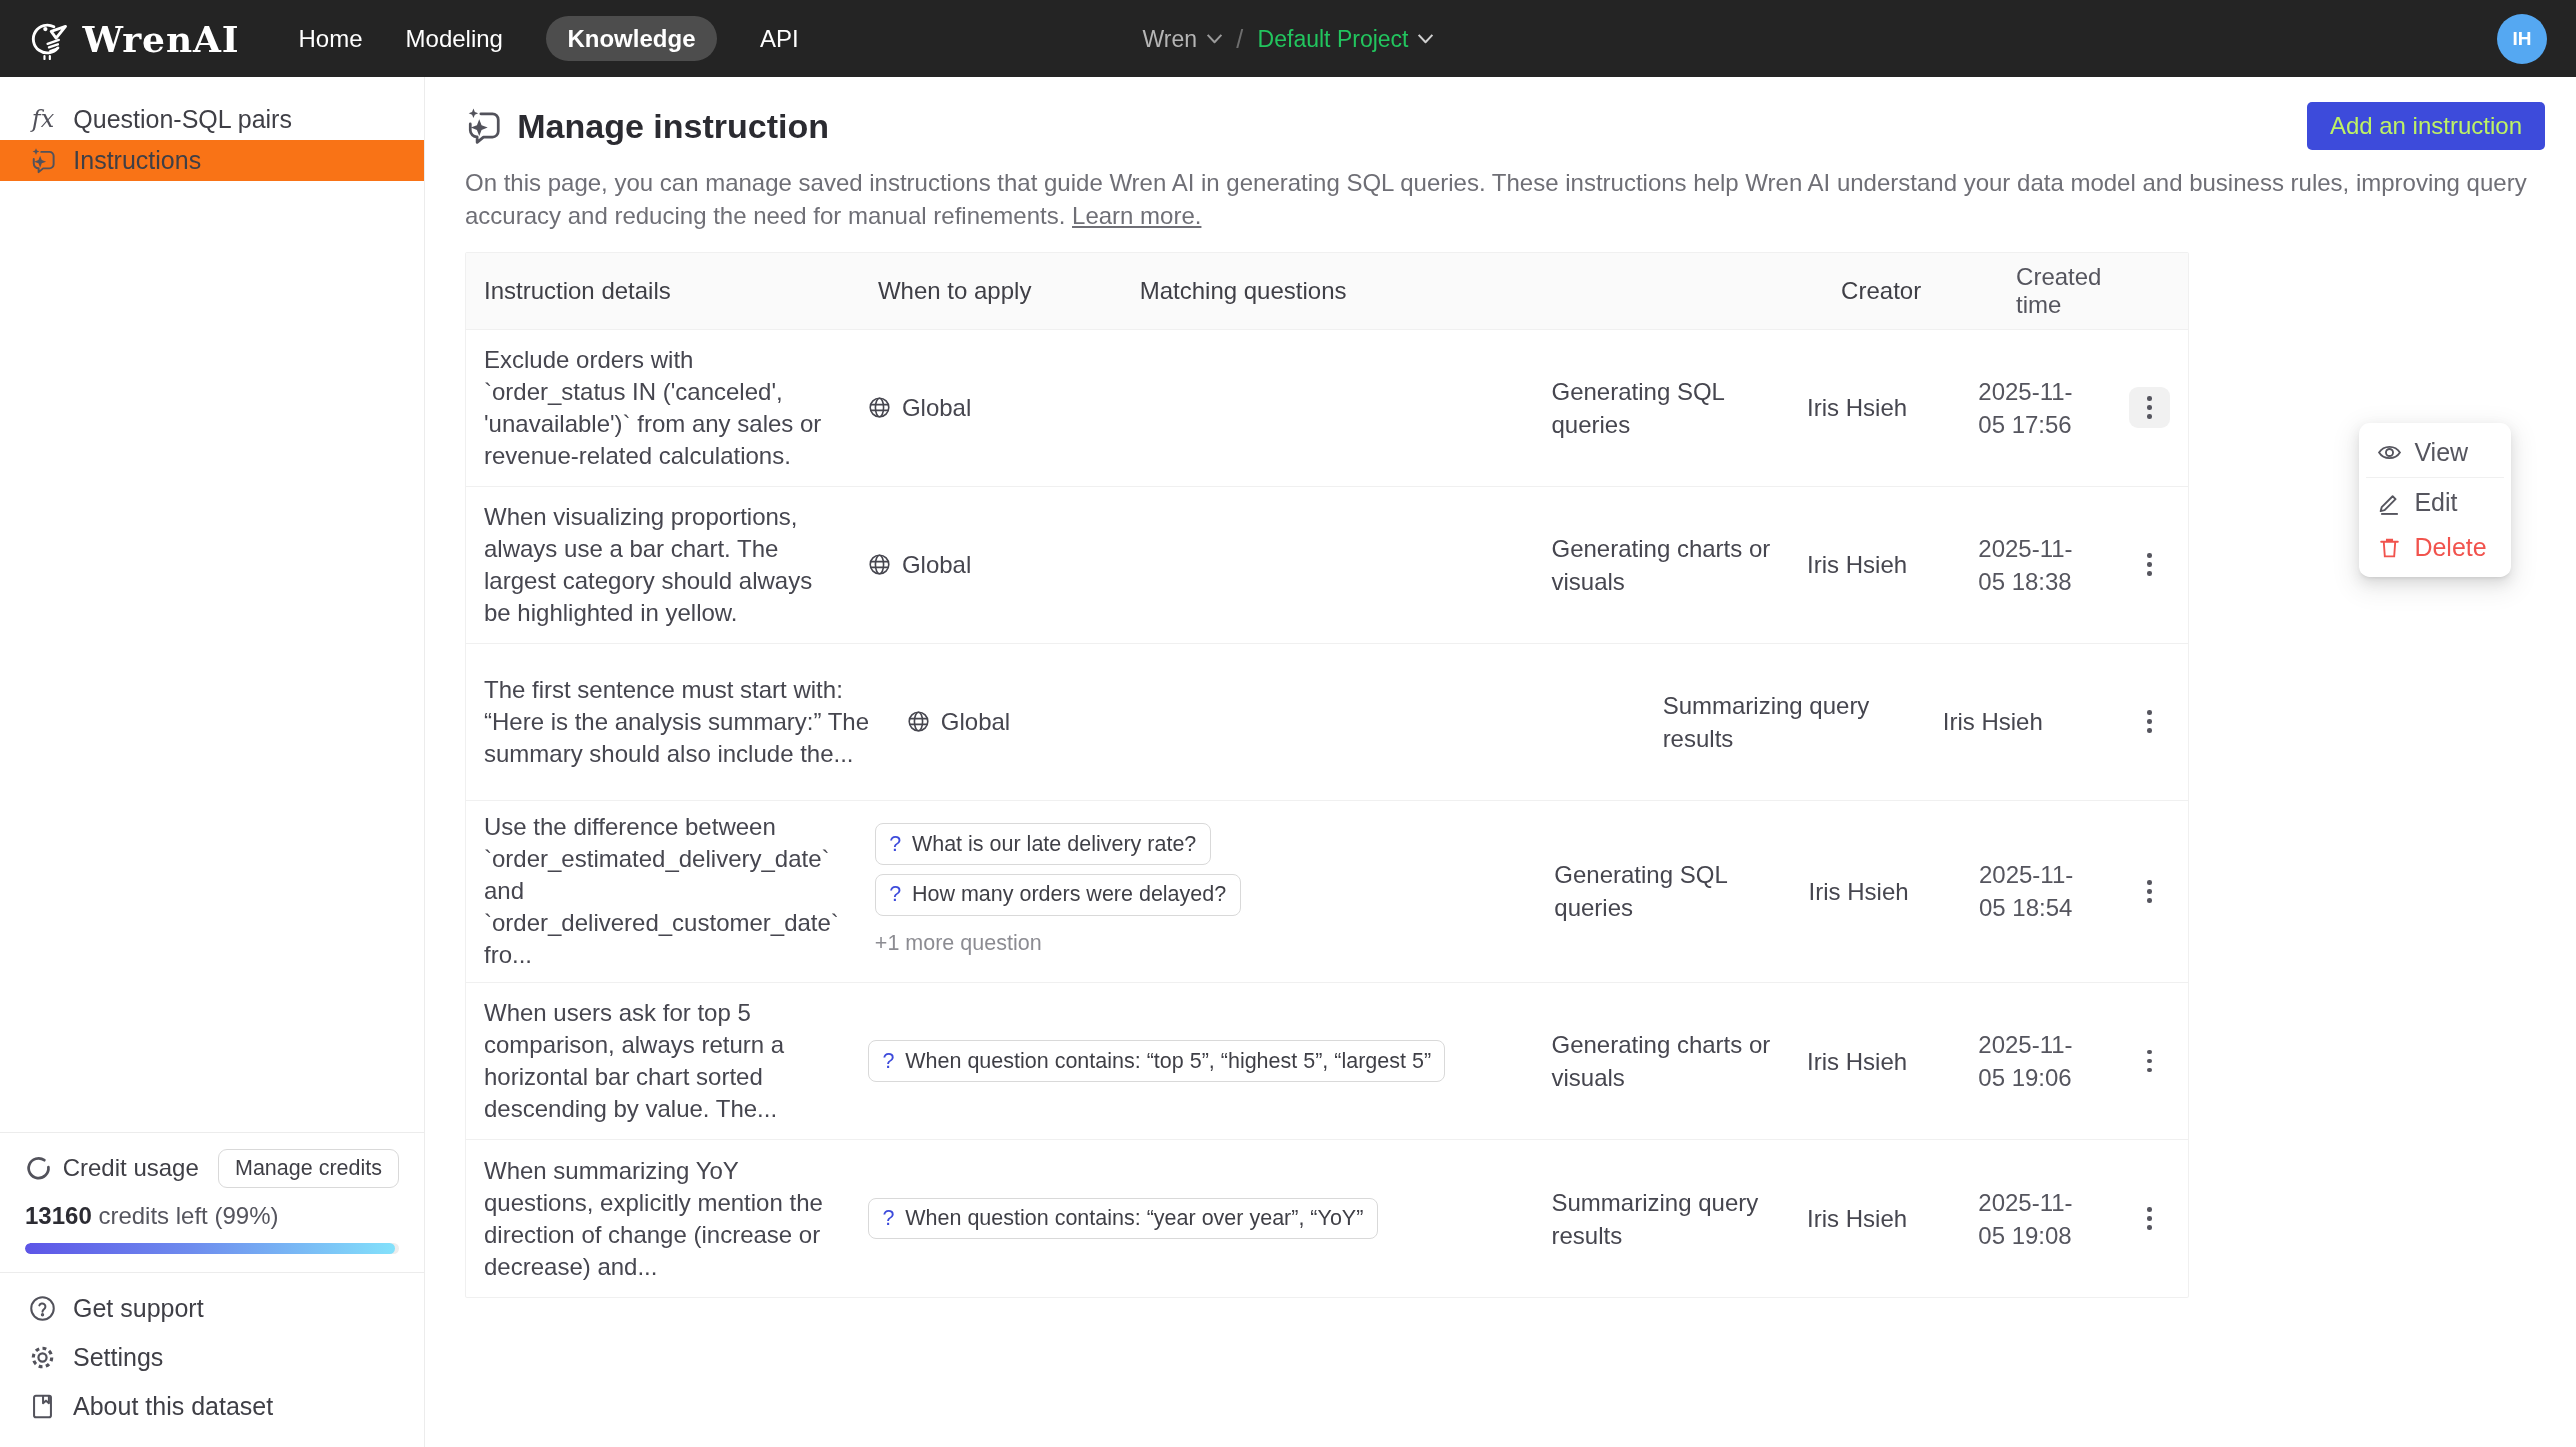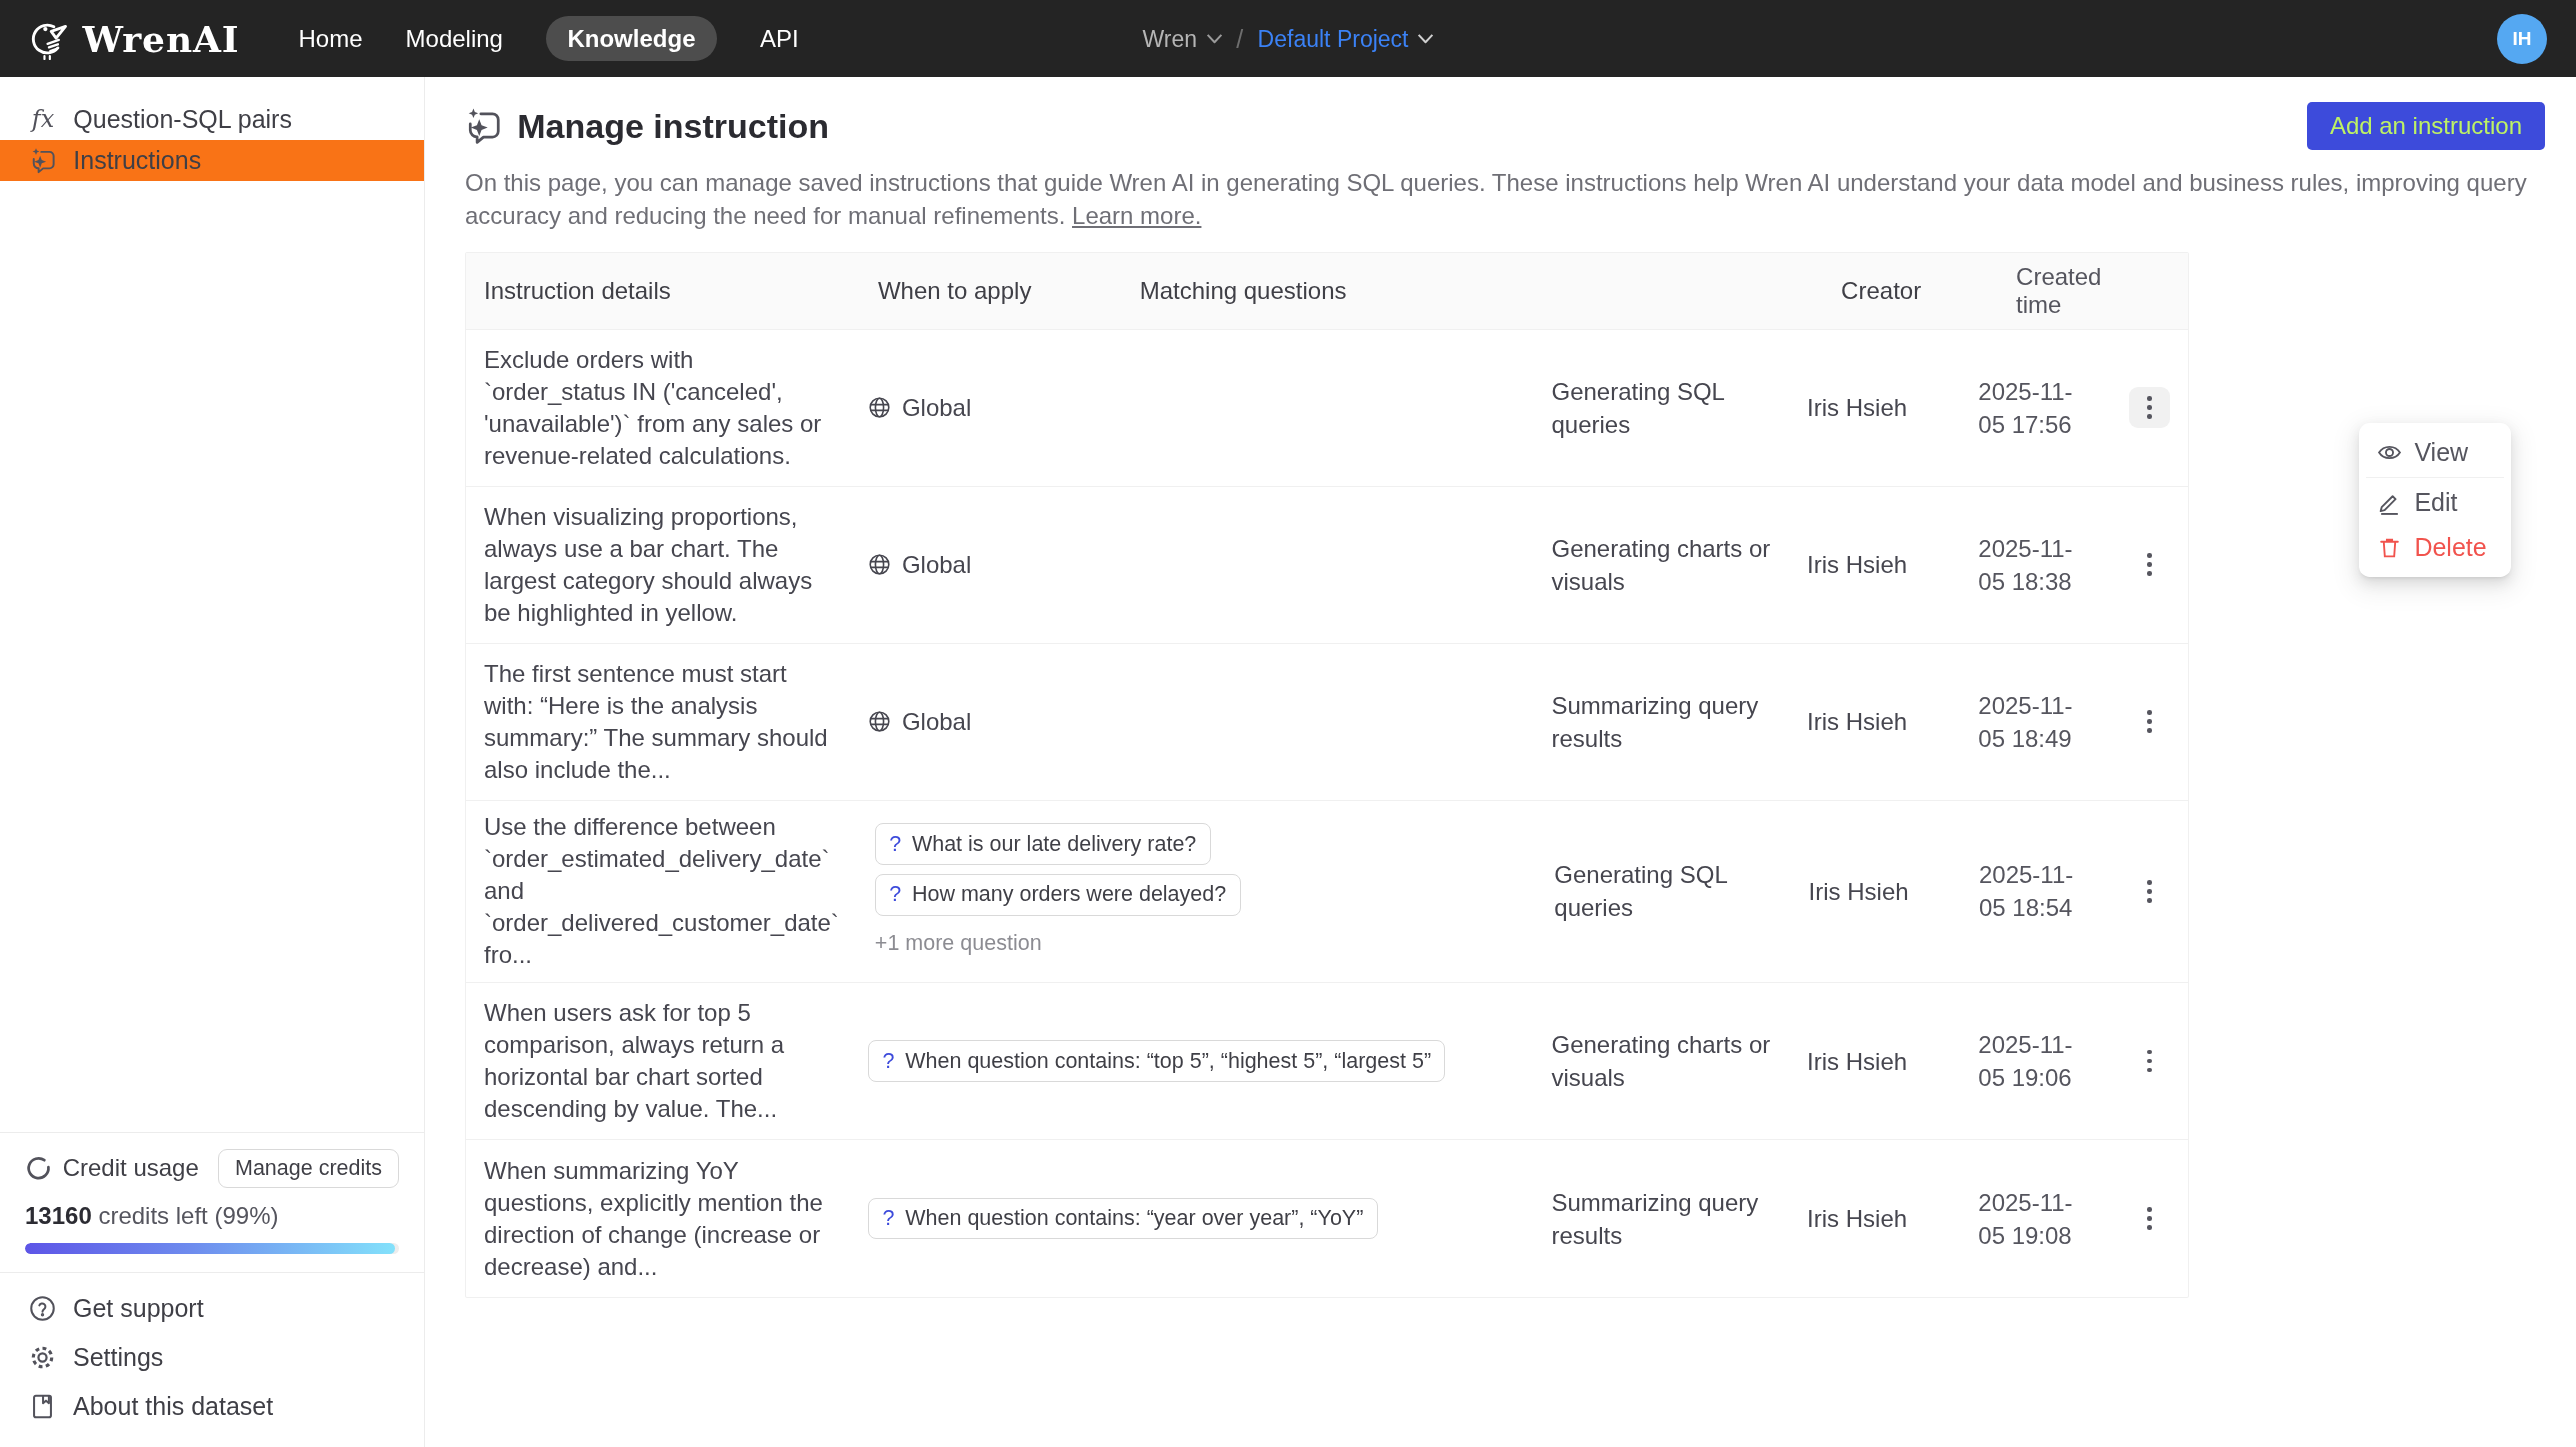--- a/index.html
+++ b/index.html
@@ -8,21 +8,21 @@
 
   
   .navbar { position:relative; height:77px; background:#242424; display:flex; align-items:center; padding:0 29px 0 27px; }
   .brand { display:flex; align-items:center; gap:12.5px; }
   .brand-name { font-family:"DejaVu Serif", serif; font-weight:700; font-size:36px; color:#fff; letter-spacing:0.9px; }
   .nav-links { display:flex; align-items:center; gap:43px; margin-left:59px; }
   .nav-link { color:#fff; font-size:24px; cursor:pointer; line-height:45px; }
   .nav-link.active { background:#4d4d4d; border-radius:23px; padding:0 21.5px; font-weight:700; }
   .breadcrumb { position:absolute; left:50%; top:50%; transform:translate(-50%,-50%); display:flex; align-items:center; gap:14.3px; font-size:23px; }
   .bc-org { color:#b5b5b5; display:flex; align-items:center; gap:9px; }
-  .bc-proj { color:#3b82f6; display:flex; align-items:center; gap:9px; }
+  .bc-proj { color:#22c55e; display:flex; align-items:center; gap:9px; }
   .bc-sep { color:#6e6e6e; font-size:25px; }
   .chev { width:16px; height:10.7px; }
   .avatar { margin-left:auto; width:50px; height:50px; border-radius:50%; background:#55a8f2; color:#fff;
     display:flex; align-items:center; justify-content:center; font-size:19px; font-weight:700; cursor:pointer; }
 
   
   .sidebar { position:absolute; top:77px; left:0; bottom:0; width:425px; background:#fff; border-right:0.9px solid #ececec; }
   .side-nav { padding-top:21.5px; }
   .side-item { height:41px; display:flex; align-items:center; gap:14.3px; padding-left:27px; font-size:25px; color:#3f3f46; cursor:pointer; }
   .side-item.active { background:#f97316;text-align:right; }
@@ -292,21 +292,20 @@
                   <circle cx="13" cy="13" r="10.5"></circle>
                   <ellipse cx="13" cy="13" rx="4.6" ry="10.5"></ellipse>
                   <path d="M3.2 9.7 h19.6 M3.2 16.3 h19.6"></path>
                 </svg>
               </span>
               <span>Global</span>
             </div>
           </div>
           <div class="td col-when">Summarizing query results</div>
           <div class="td col-creator">Iris Hsieh</div>
-          <div class="td col-created">2025-11-05 18:49</div>
           <div class="td col-actions">
             <button class="more-btn">
               <span class="mdot"></span>
               <span class="mdot"></span>
               <span class="mdot"></span>
             </button>
           </div>
         </div>
         <div class="tr">
           <div class="td col-details">

